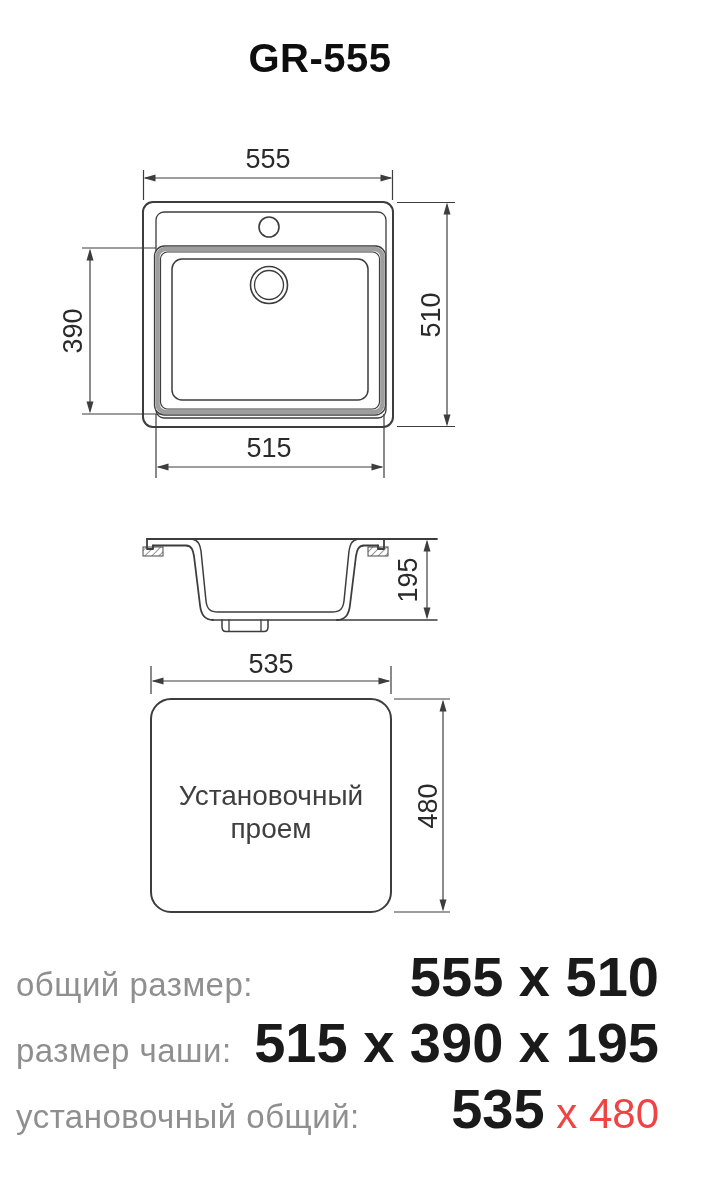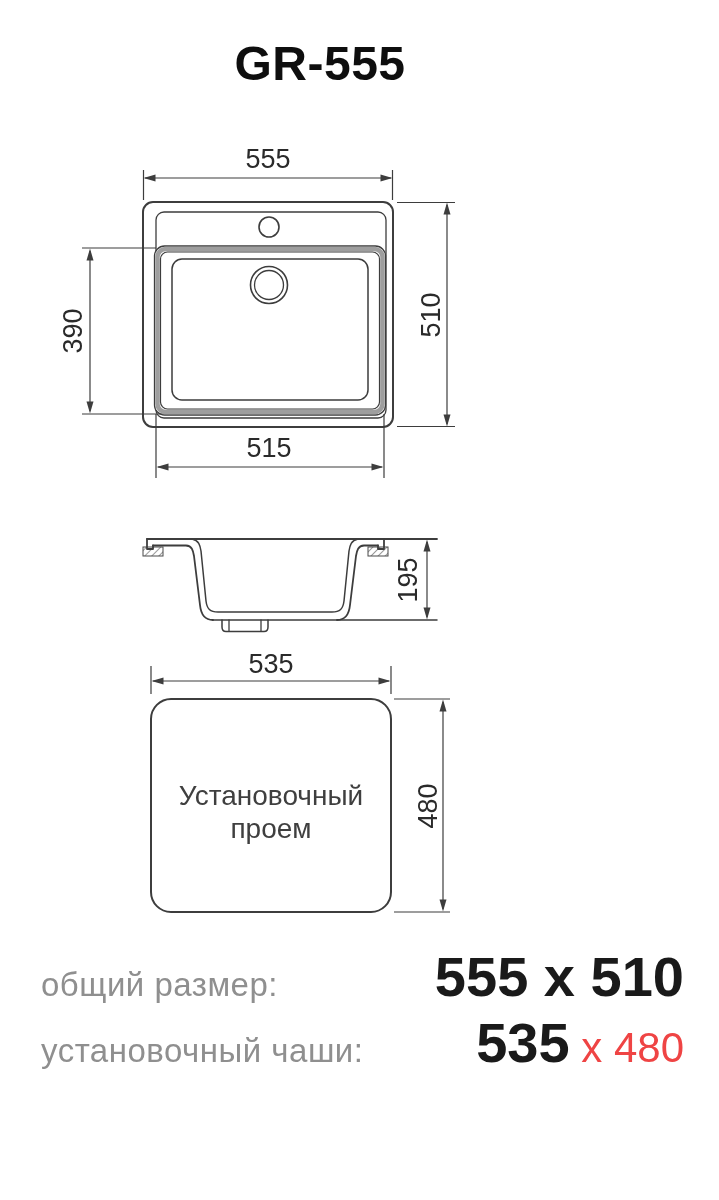--- a/index.html
+++ b/index.html
@@ -6,41 +6,41 @@
   .page{
     position:relative;
     width:719px;height:1200px;
     background:#ffffff;
     font-family:"Liberation Sans", sans-serif;
     overflow:hidden;
   }
   .title{
     position:absolute;left:0;top:36px;width:640px;
     text-align:center;
-    font-size:48px;font-weight:600;color:#0e0e0e;
+    font-size:40px;font-weight:600;color:#0e0e0e;
     letter-spacing:0.5px;
   }
   svg{position:absolute;left:0;}
   .svg-top{top:140px;}
   .svg-section{top:520px;}
   .svg-cutout{top:648px;}
 
   
   .dim-text{
     font-family:"Liberation Sans", sans-serif;
     font-size:27px;fill:#2a2a2a;
   }
   .caption-text{
     font-family:"Liberation Sans", sans-serif;
     font-size:28px;fill:#3f3f3f;
   }
 
   
   .summary{
-    position:absolute;left:41px;top:944px;width:643px;
+    position:absolute;left:16px;top:944px;width:643px;
   }
   .summary-row{
     display:flex;justify-content:space-between;align-items:baseline;
     height:66px;line-height:66px;white-space:pre;
   }
   .summary-label{
     font-size:33px;color:#8f8f8f;font-weight:300;letter-spacing:0.5px;
   }
   .summary-value{white-space:pre;}
   .summary-value .v-black{
@@ -161,18 +161,22 @@
     </g>
     <text class="dim-text" transform="translate(428,806) rotate(-90)" text-anchor="middle" dominant-baseline="central">480</text>
   </svg>
 
   <div class="summary">
     <div class="summary-row">
       <span class="summary-label">общий размер:</span>
       <span class="summary-value"><span class="v-black">555 x 510</span><span class="v-gray"></span></span>
     </div>
     <div class="summary-row">
-      <span class="summary-label">установочный чаши:</span>
+      <span class="summary-label">размер чаши:</span>
+      <span class="summary-value"><span class="v-black">515 x 390 x 195</span><span class="v-gray"></span></span>
+    </div>
+    <div class="summary-row">
+      <span class="summary-label">установочный общий:</span>
       <span class="summary-value"><span class="v-black">535</span><span class="v-gray"> x 480</span></span>
     </div>
   </div>
 
 </div>
 
 </body></html>

